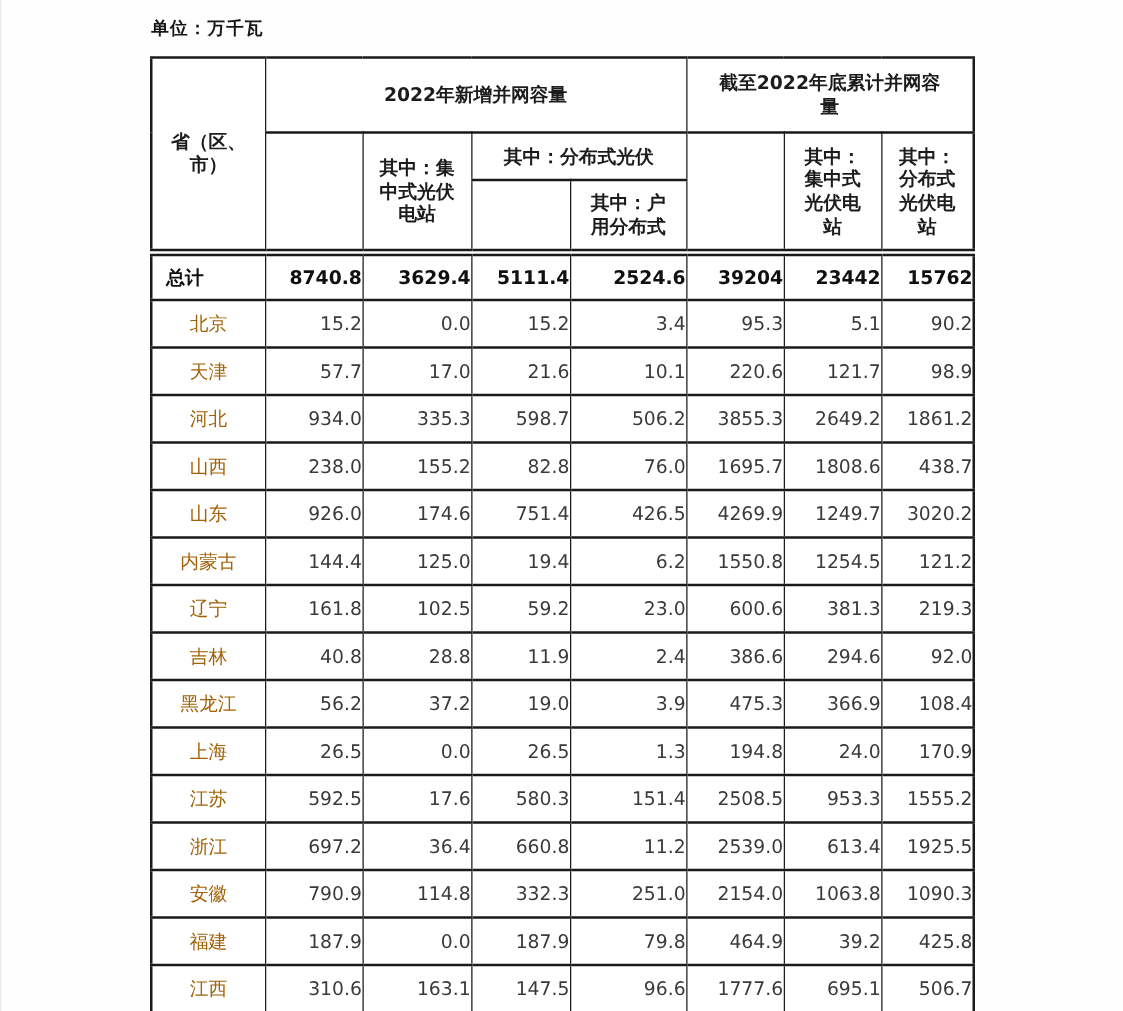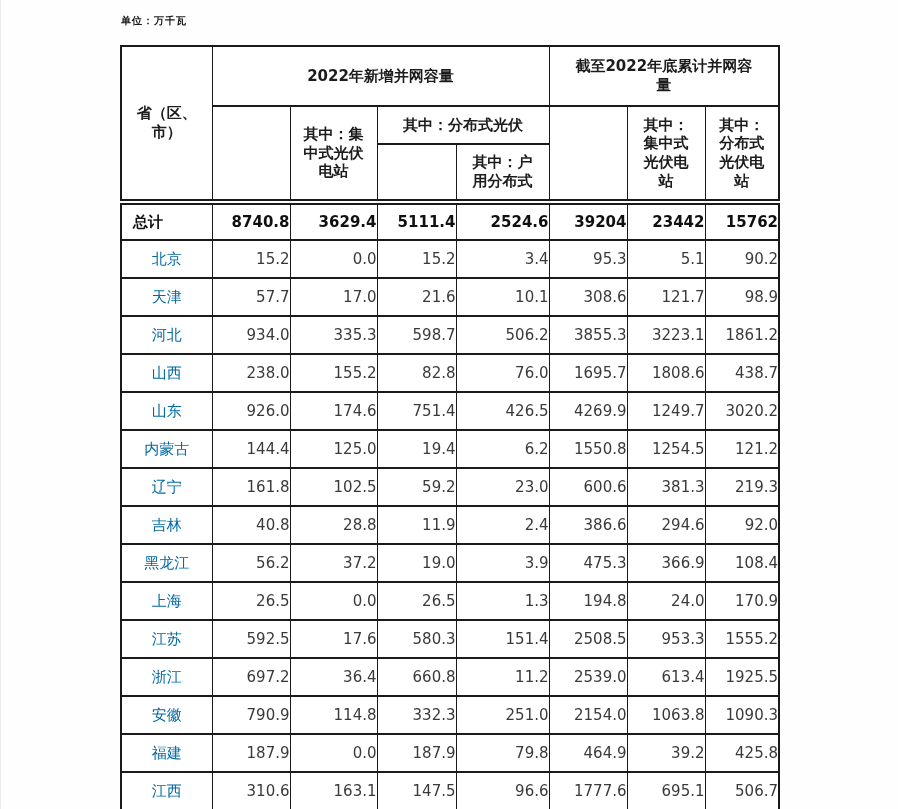--- a/index.html
+++ b/index.html
@@ -10,21 +10,21 @@
     overflow: hidden;
     background: #fefefe;
     border-left: 1px solid #ececec;
     font-family: "DejaVu Sans", "Liberation Sans", sans-serif;
     color: #1a1a1a;
   }
   .content { position: absolute; left: 119px; top: 0; }
   .unit-label {
     margin: 14px 0 0 1px;
     height: 19px;
-    font-size: 10px;
+    font-size: 14px;
     font-weight: 600;
     color: #161616;
     letter-spacing: 1px;
   }
   table.pv {
     margin-top: 12px;
     border-collapse: collapse;
     table-layout: fixed;
     width: 658px;
     background: #fff;
@@ -47,21 +47,21 @@
   .prov-head { font-size: 16px; }
   .empty-sub { border-top-style: none; }
   .box { border: 2px solid #1a1a1a; }
   .box-nb { border-bottom-style: none; }
   .r3-empty { border-top-style: none; border-bottom-width: 2px; }
   .household { border-top-style: none; border-left-width: 1px; }
   .gb { border-left-width: 2px; }  
   .pre { white-space: pre-line; margin-left: 16px; }
   
   .pv tbody tr { height: 38px; padding-left: 36px; }
-  .prov { text-align: center; font-weight: 400; color: #0369a1; }
+  .prov { text-align: center; font-weight: 400; color: #a16207; }
   .num { text-align: right; padding-right: 9px; color: #3a3a3a; }
   tr.total th, tr.total td {
     font-weight: 700;
     color: #101010;
     border-top: 6px double #1a1a1a;  
   }
   tr.total .total-label { text-align: left; padding-left: 11px; }
 </style>
 </head>
 <body>
@@ -133,32 +133,32 @@
     <td class="num gb">95.3</td>
     <td class="num">5.1</td>
     <td class="num">90.2</td>
   </tr>
           <tr class="data-row">
     <th class="prov">天津</th>
     <td class="num">57.7</td>
     <td class="num">17.0</td>
     <td class="num">21.6</td>
     <td class="num">10.1</td>
-    <td class="num gb">308.6</td>
+    <td class="num gb">220.6</td>
     <td class="num">121.7</td>
     <td class="num">98.9</td>
   </tr>
           <tr class="data-row">
     <th class="prov">河北</th>
     <td class="num">934.0</td>
     <td class="num">335.3</td>
     <td class="num">598.7</td>
     <td class="num">506.2</td>
     <td class="num gb">3855.3</td>
-    <td class="num">3223.1</td>
+    <td class="num">2649.2</td>
     <td class="num">1861.2</td>
   </tr>
           <tr class="data-row">
     <th class="prov">山西</th>
     <td class="num">238.0</td>
     <td class="num">155.2</td>
     <td class="num">82.8</td>
     <td class="num">76.0</td>
     <td class="num gb">1695.7</td>
     <td class="num">1808.6</td>

